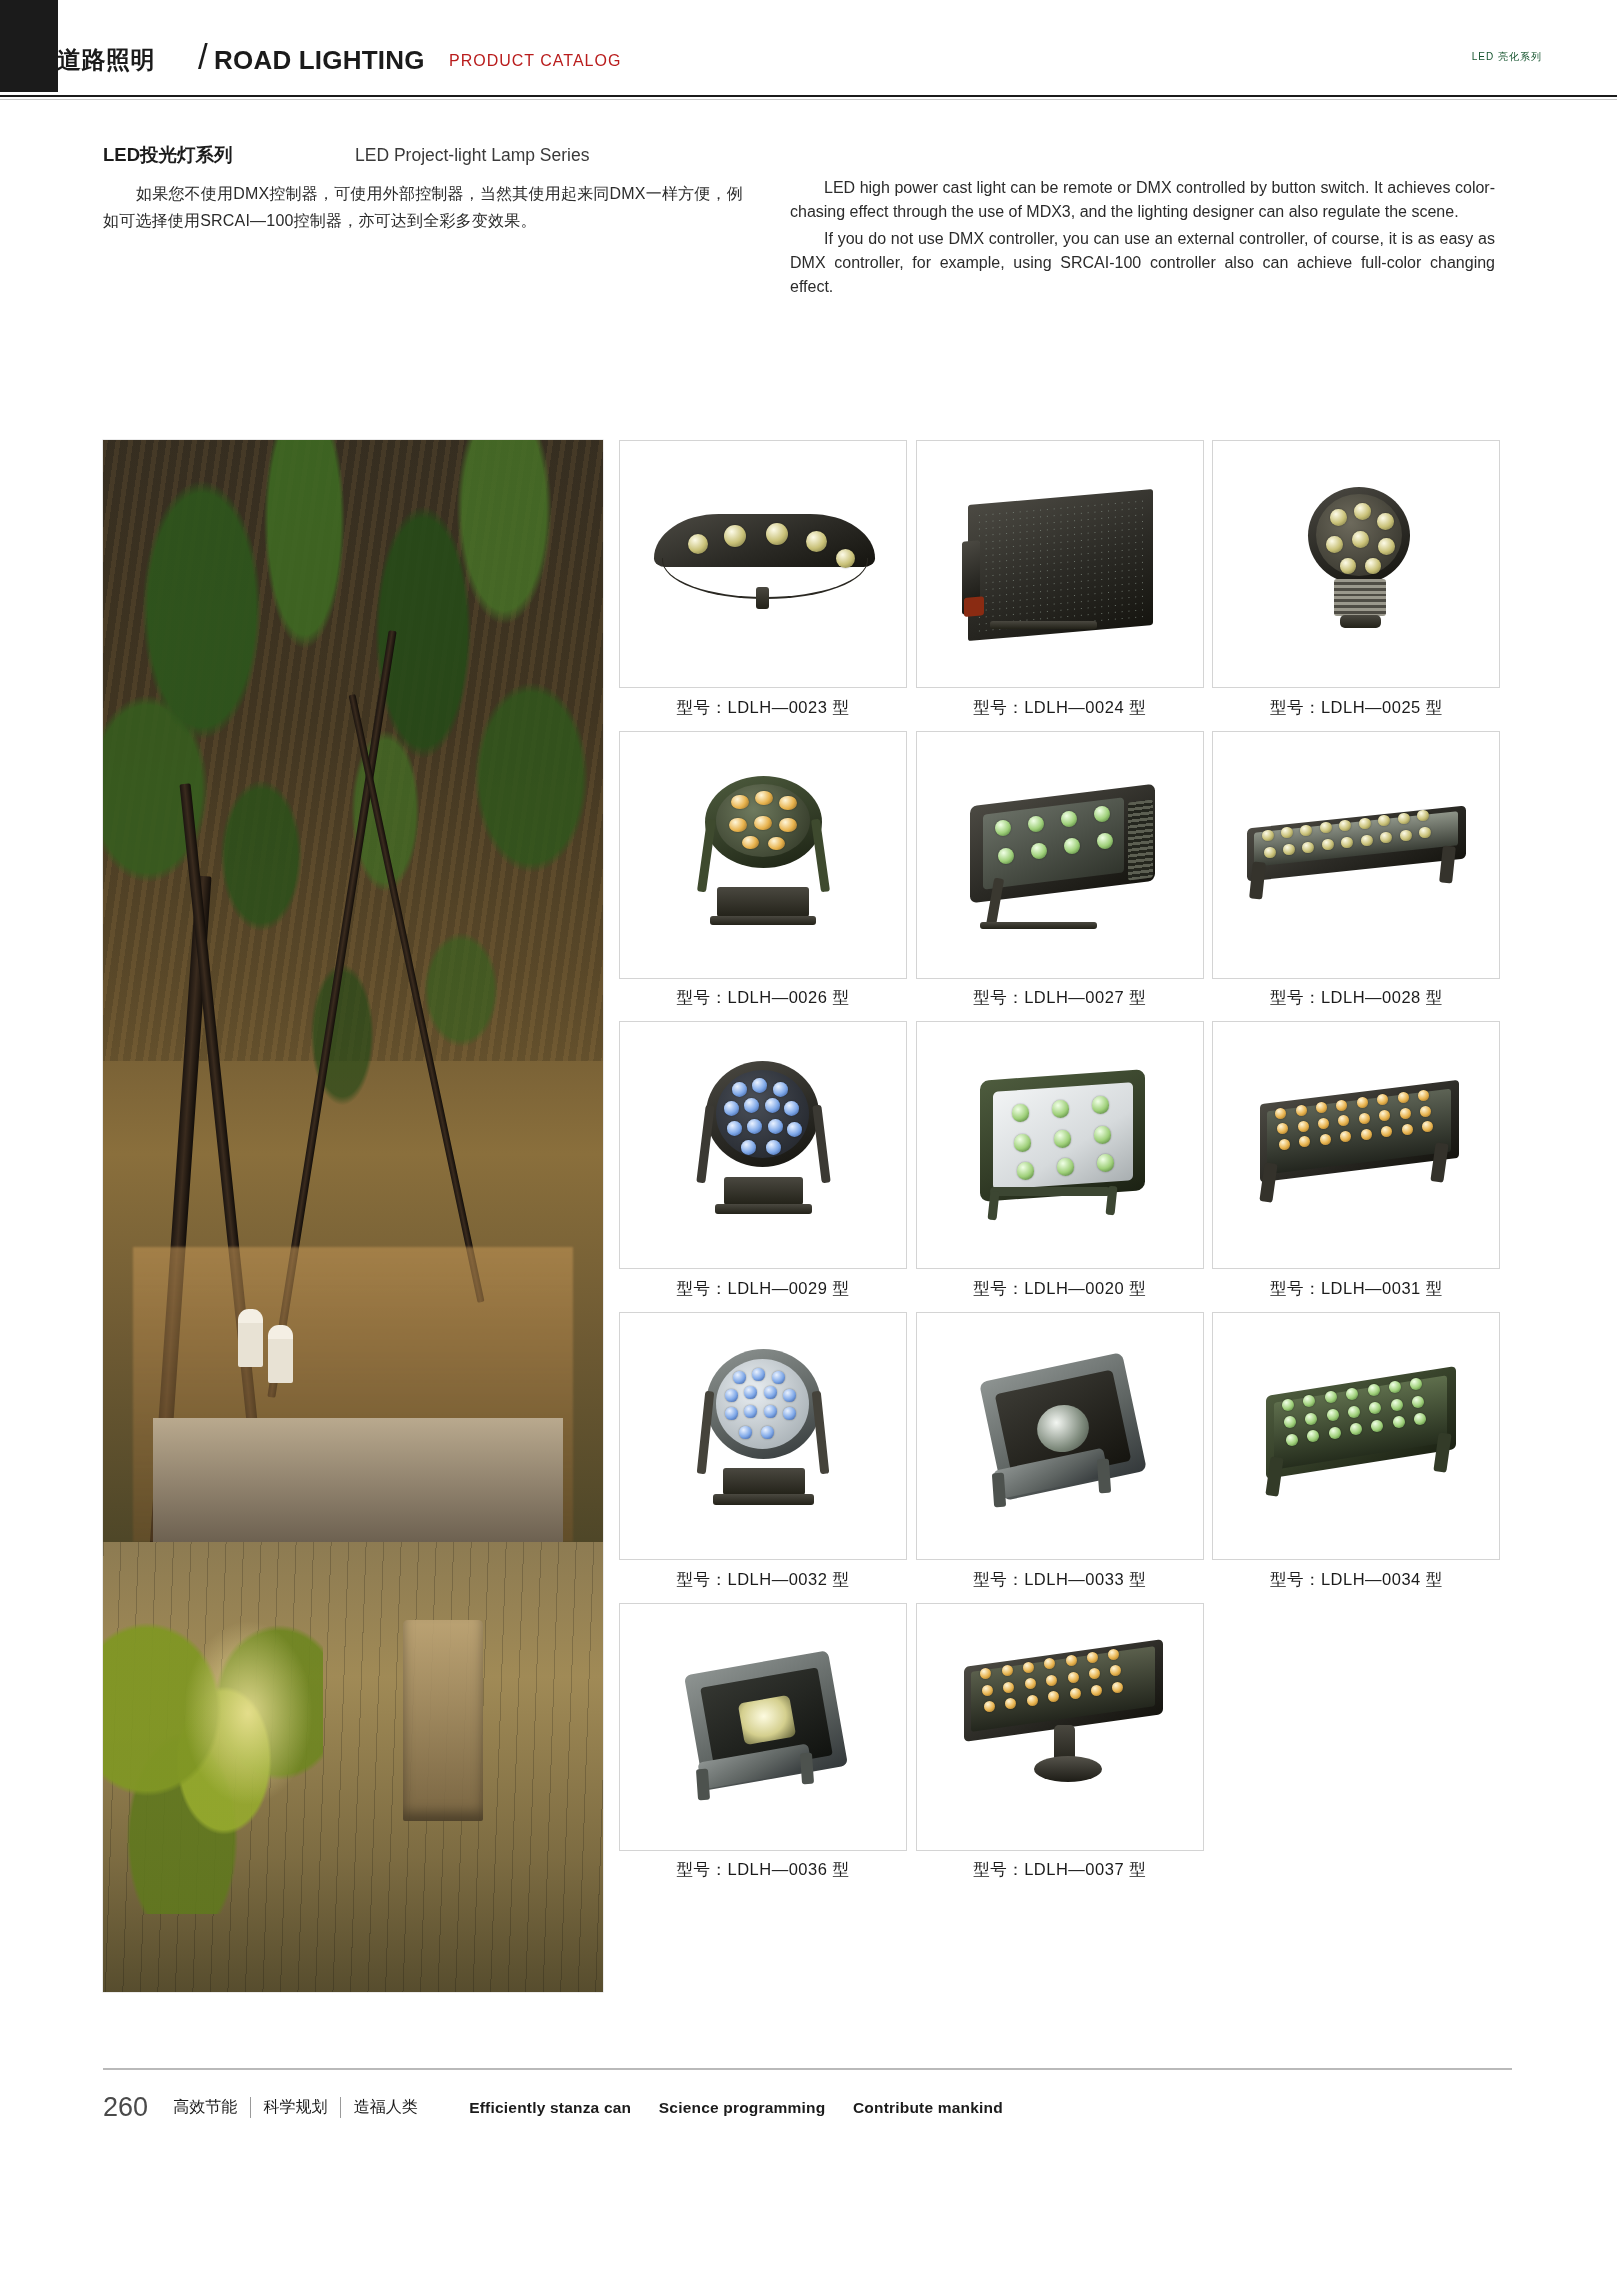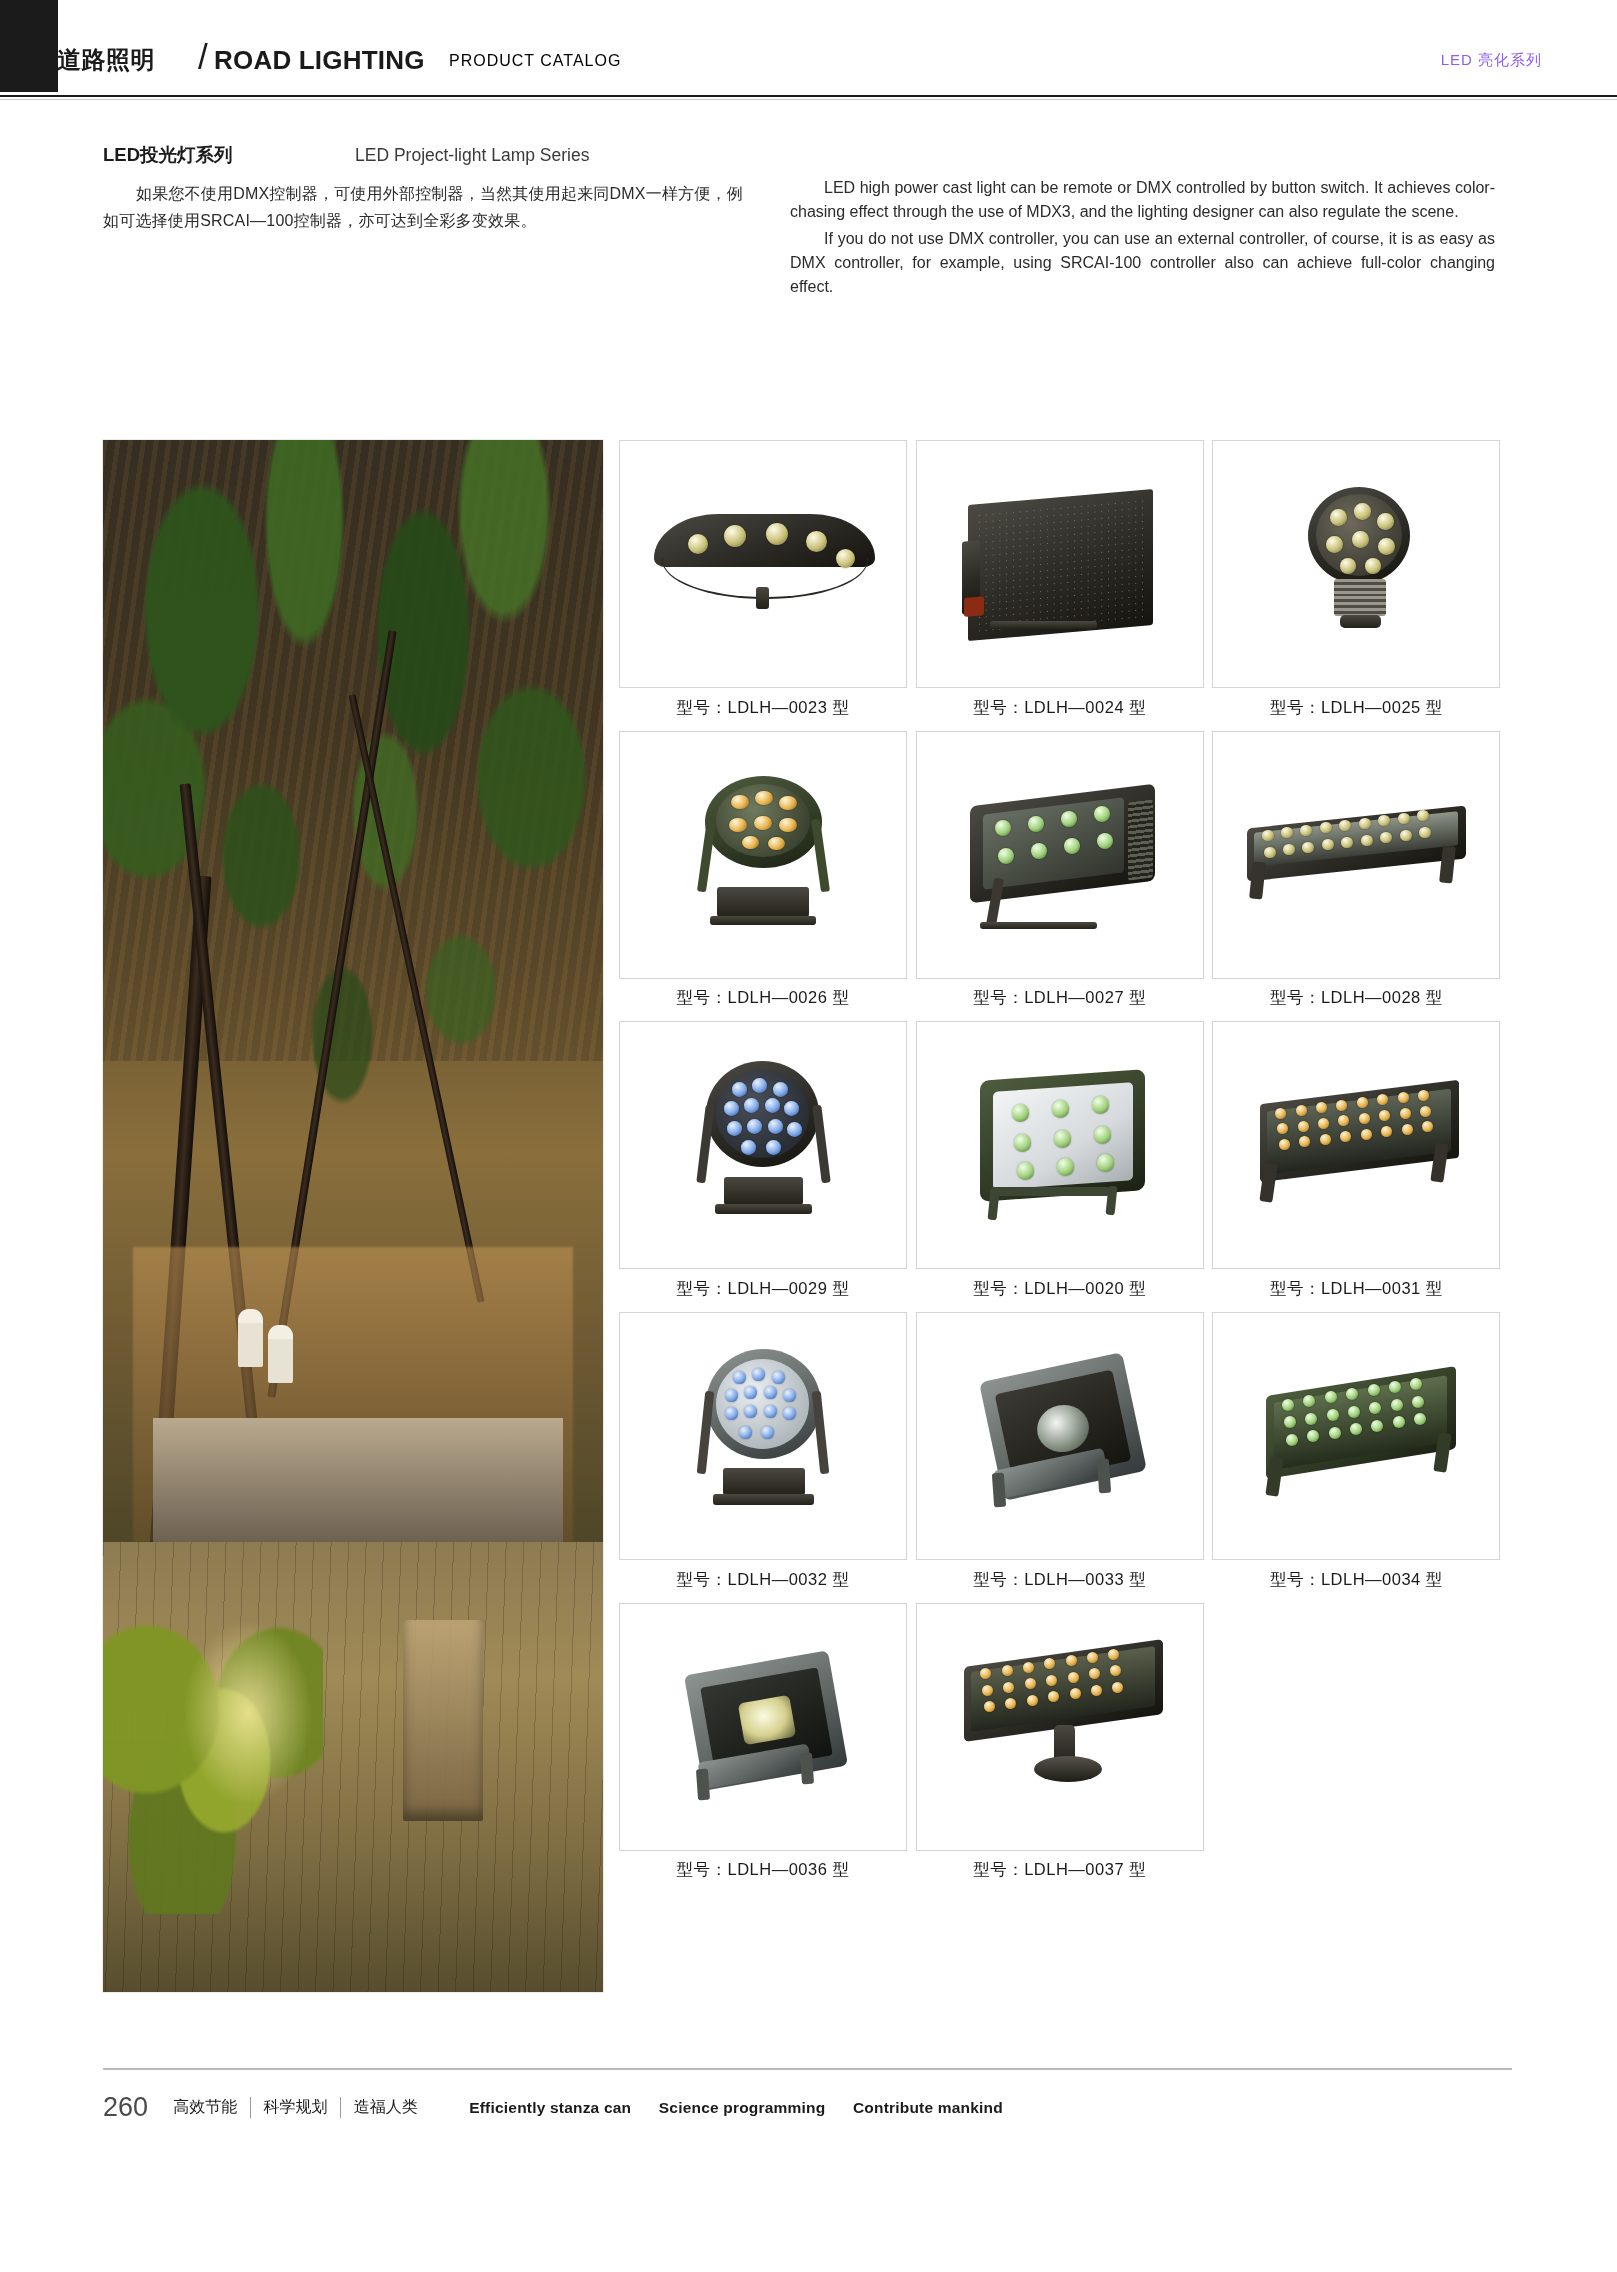--- a/index.html
+++ b/index.html
@@ -67,30 +67,30 @@
     font-weight: bold;
     color: #1b1b1b;
     line-height: 1;
     letter-spacing: 0.2px;
   }
   .header-sub-en {
     position: absolute;
     left: 449px;
     top: 53px;
     font-size: 16px;
-    color: #000000;
+    color: #b91c1c;
     letter-spacing: 1px;
     line-height: 1;
   }
   .header-right {
     position: absolute;
     right: 75px;
     top: 52px;
-    font-size: 15px;
-    color: #8b5cf6;
+    font-size: 10px;
+    color: #14532d;
     letter-spacing: 1px;
     line-height: 1;
   }
   .header-rule {
     position: absolute;
     left: 0;
     top: 95px;
     width: 1617px;
     height: 1.9px;
     background: #1b1b1b;

